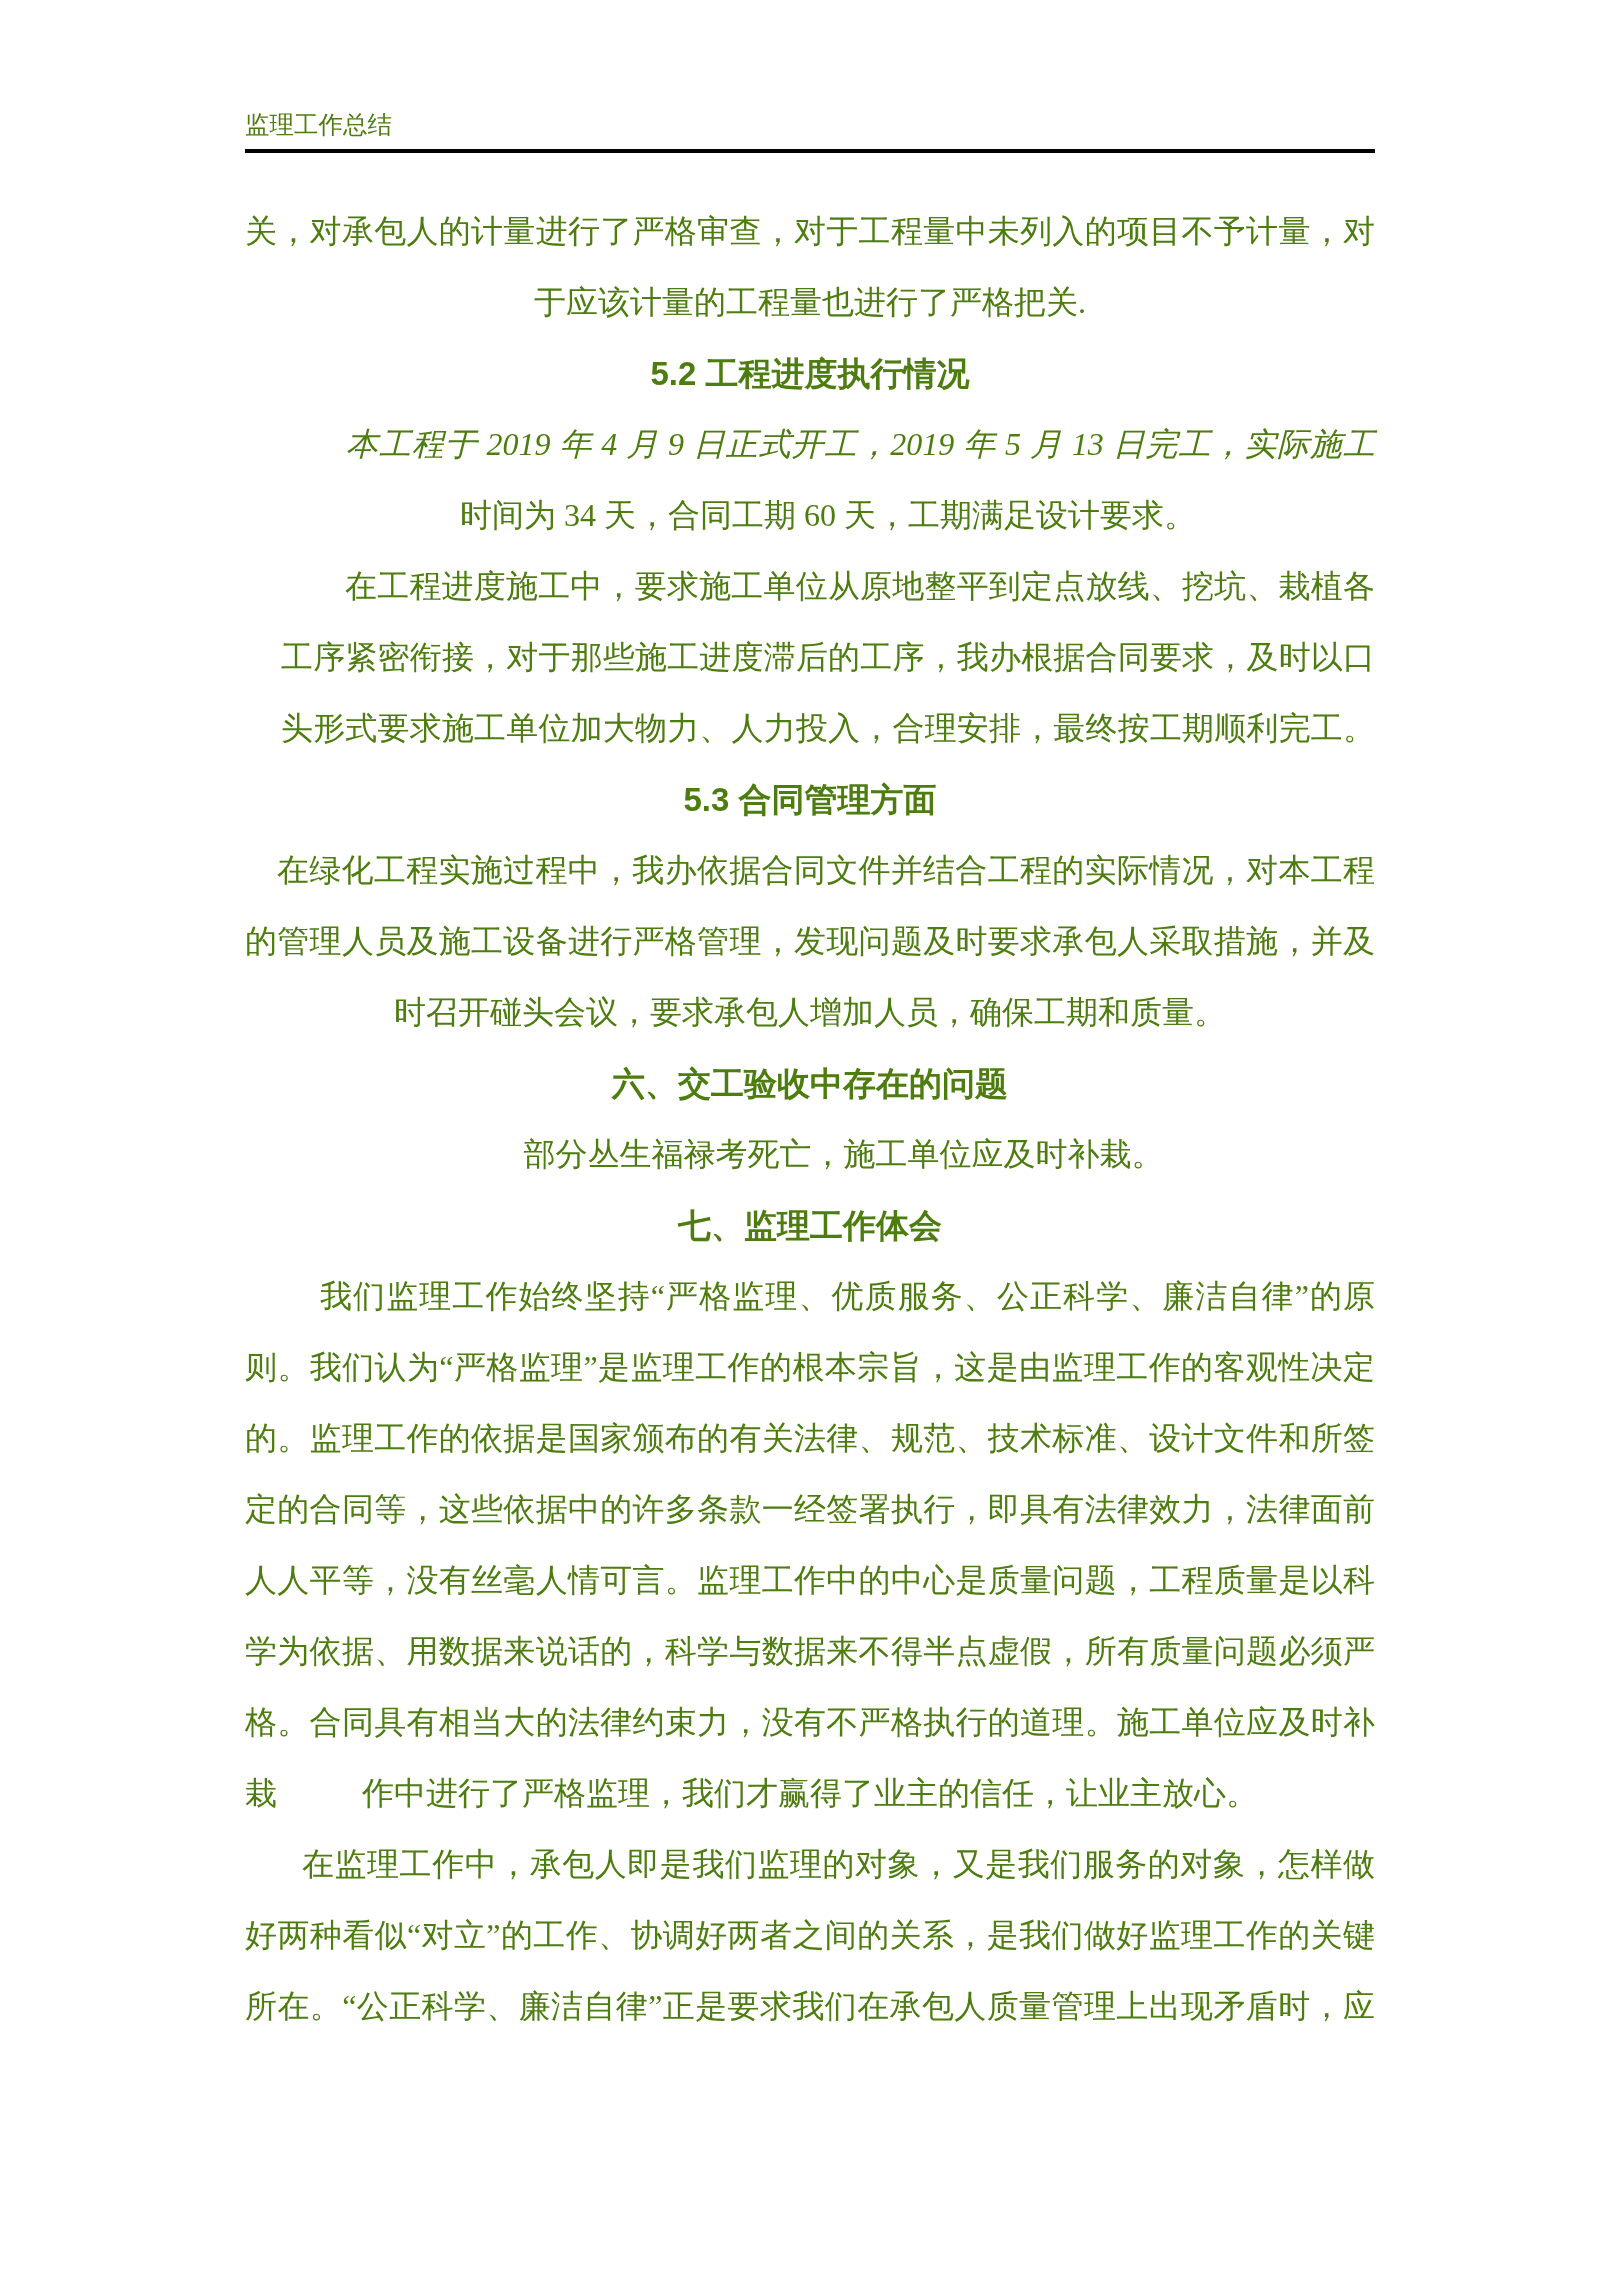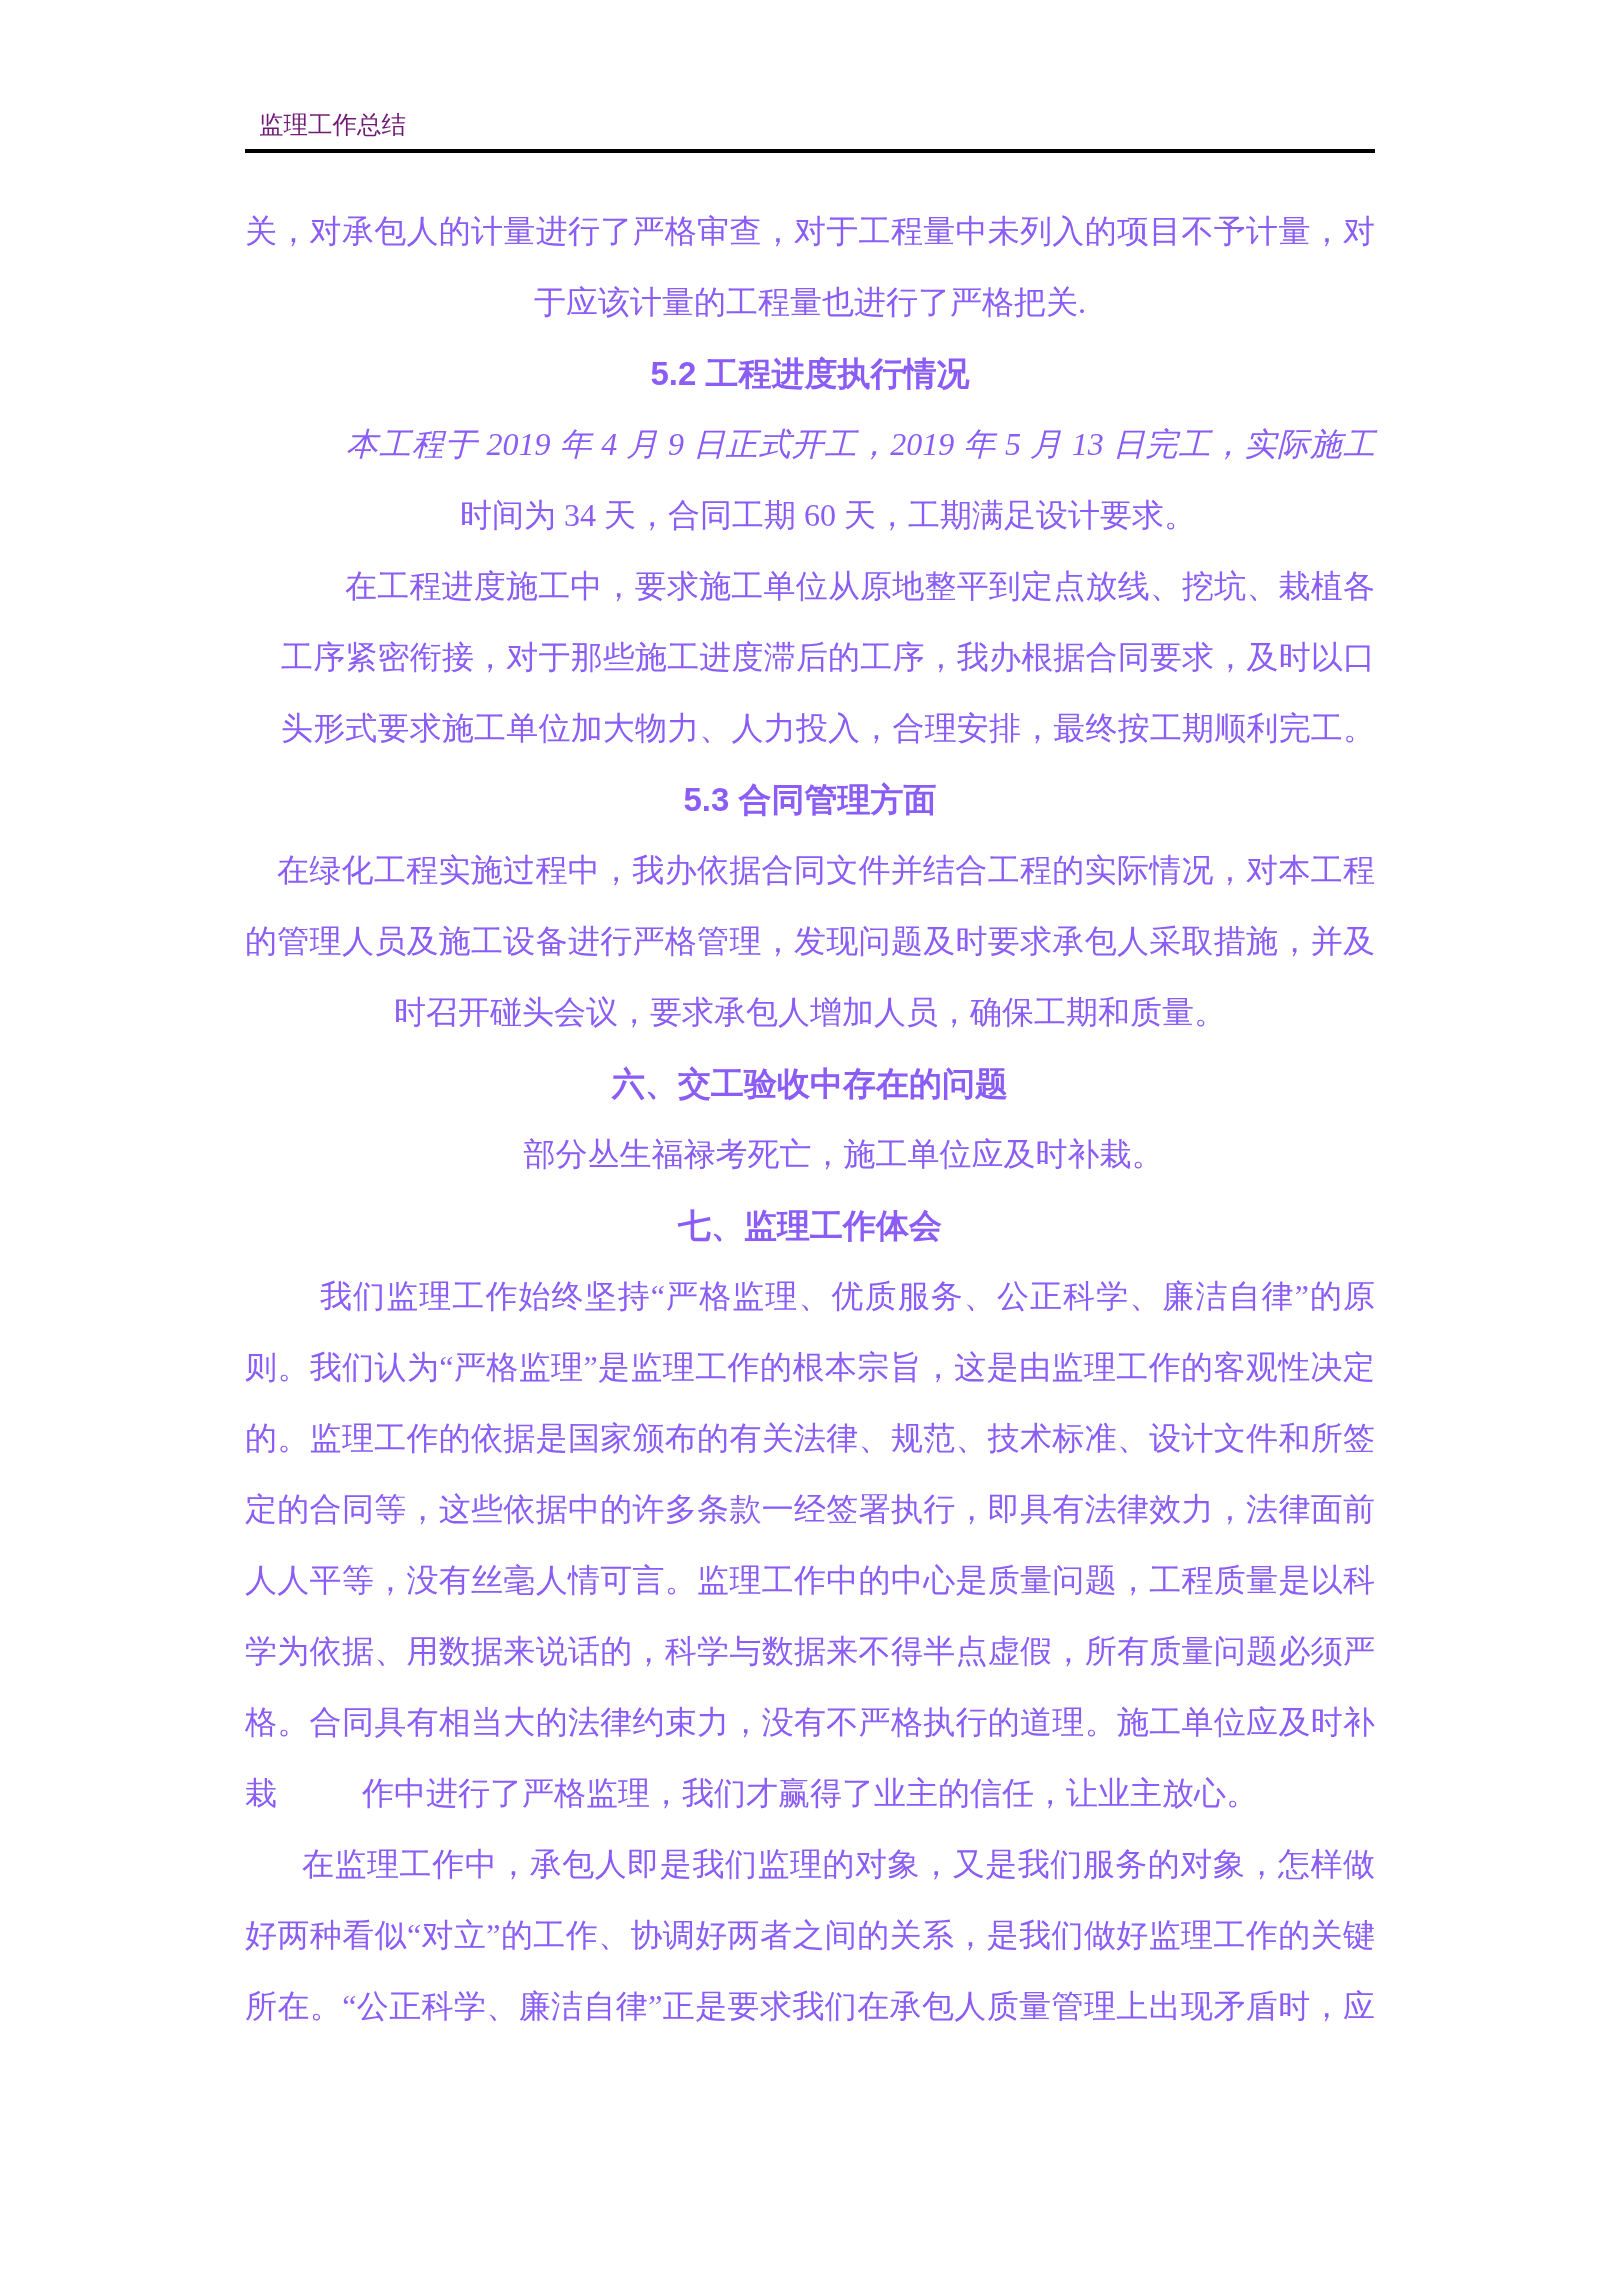--- a/index.html
+++ b/index.html
@@ -10,44 +10,44 @@
   .page {
     position: relative;
     width: 1621px;
     height: 2293px;
     background: #ffffff;
     color: #000000;
     overflow: hidden;
   }
   .header-title {
     position: absolute;
-    left: 259px;
+    left: 245px;
     top: 110px;
     font-family: "Liberation Serif", "DejaVu Serif", serif;
     font-size: 24.5px;
     line-height: 29px;
-    color: #701a75;
+    color: #4d7c0f;
   }
   .header-rule {
     position: absolute;
     left: 245px;
     top: 149px;
     width: 1130px;
     height: 3.9px;
     background: #000000;
   }
   .body-text {
     position: absolute;
     left: 245px;
     top: 196px;
     width: 1130px;
     font-family: "Liberation Serif", "DejaVu Serif", serif;
     font-size: 32px;
     line-height: 71px;
-    color: #8b5cf6;
+    color: #4d7c0f;
   }
   .line {
     height: 71px;
     text-align: center;
     box-sizing: border-box;
   }
   
   .jf {
     text-align: justify;
     text-align-last: justify;

